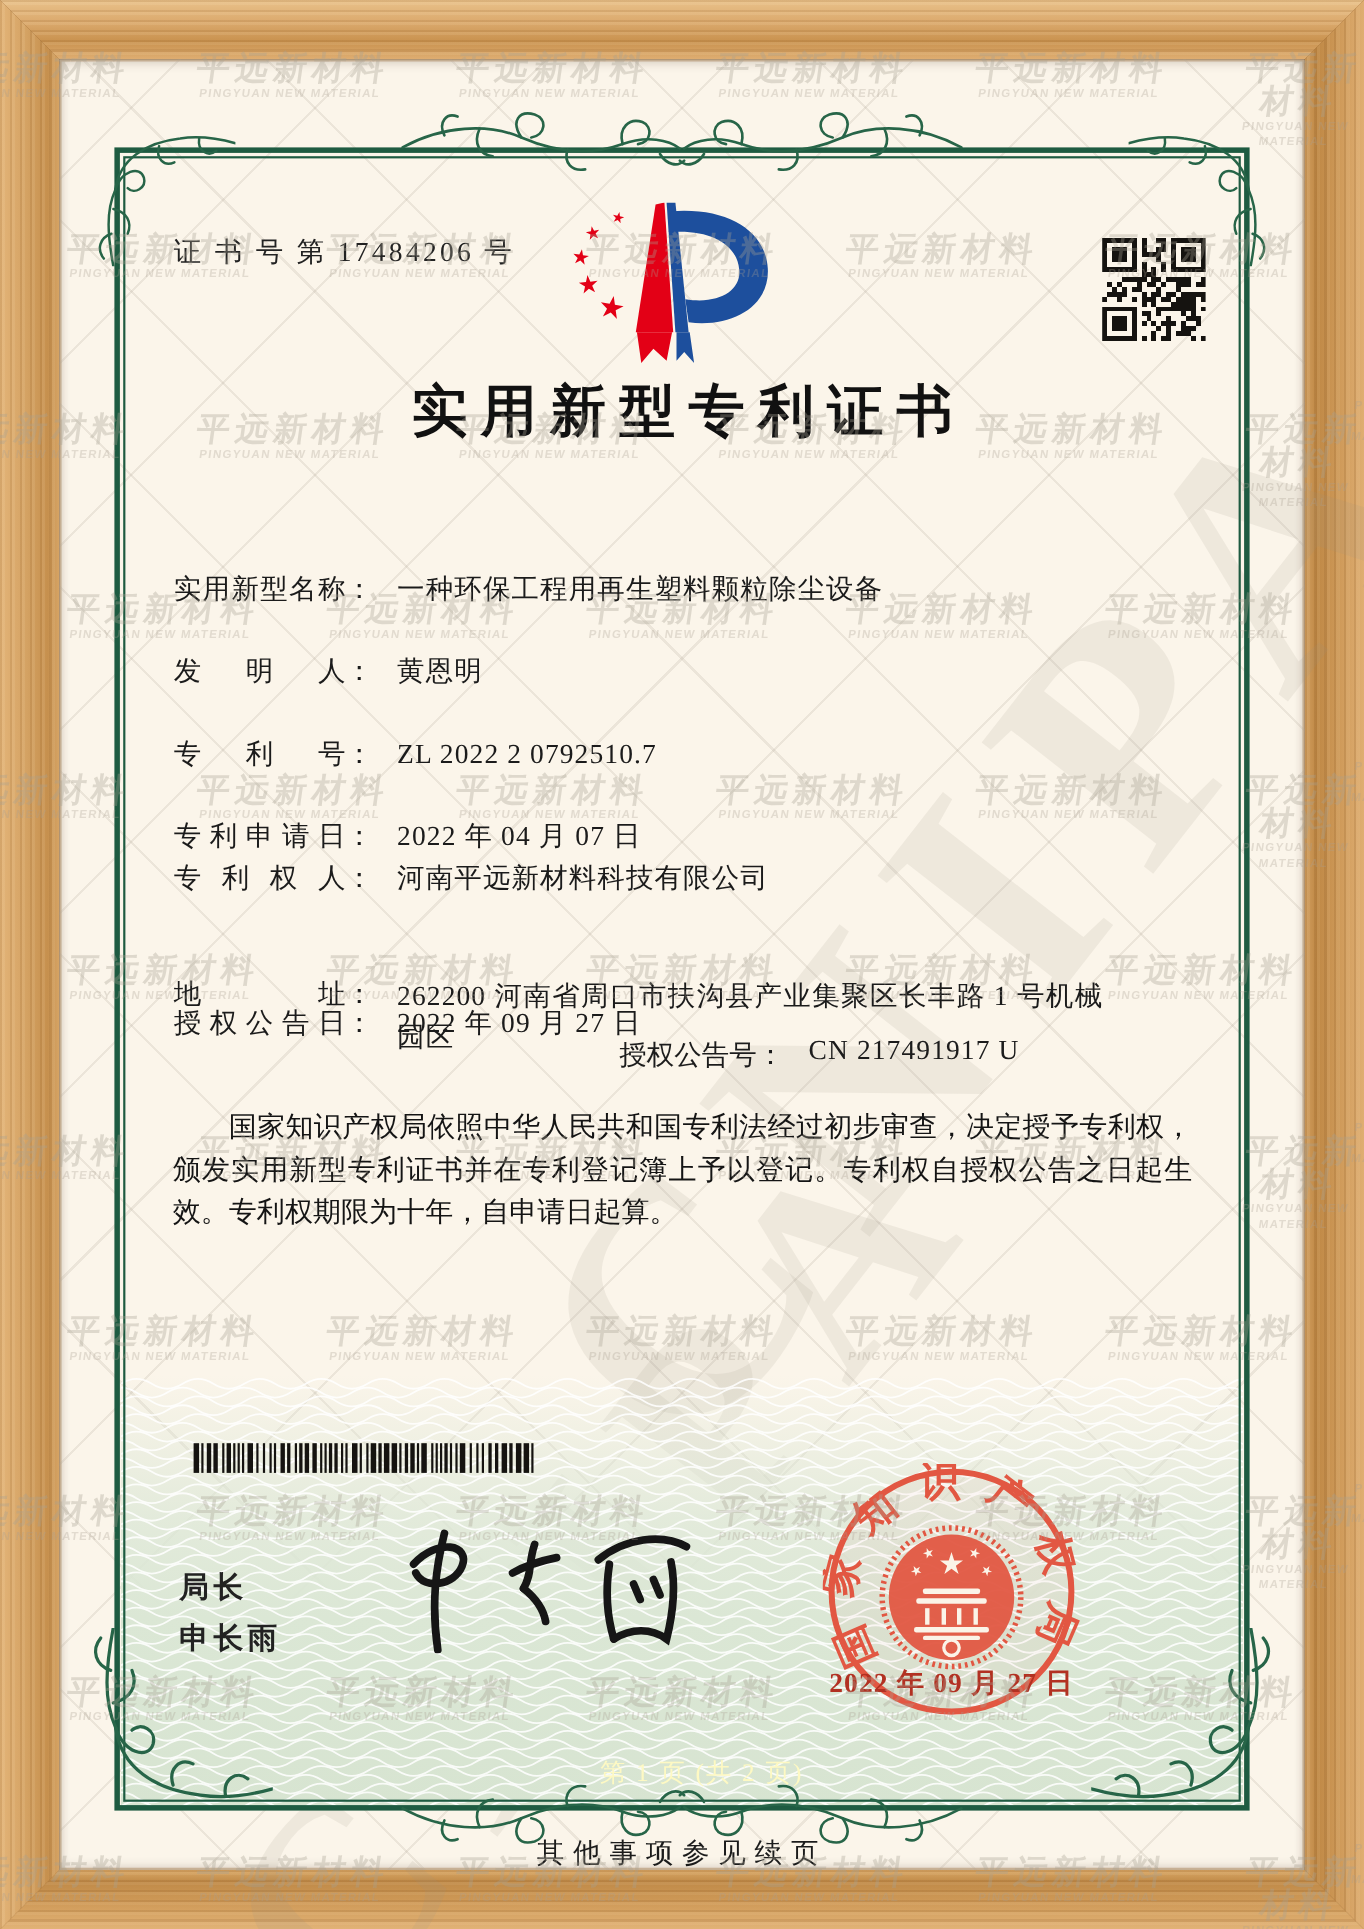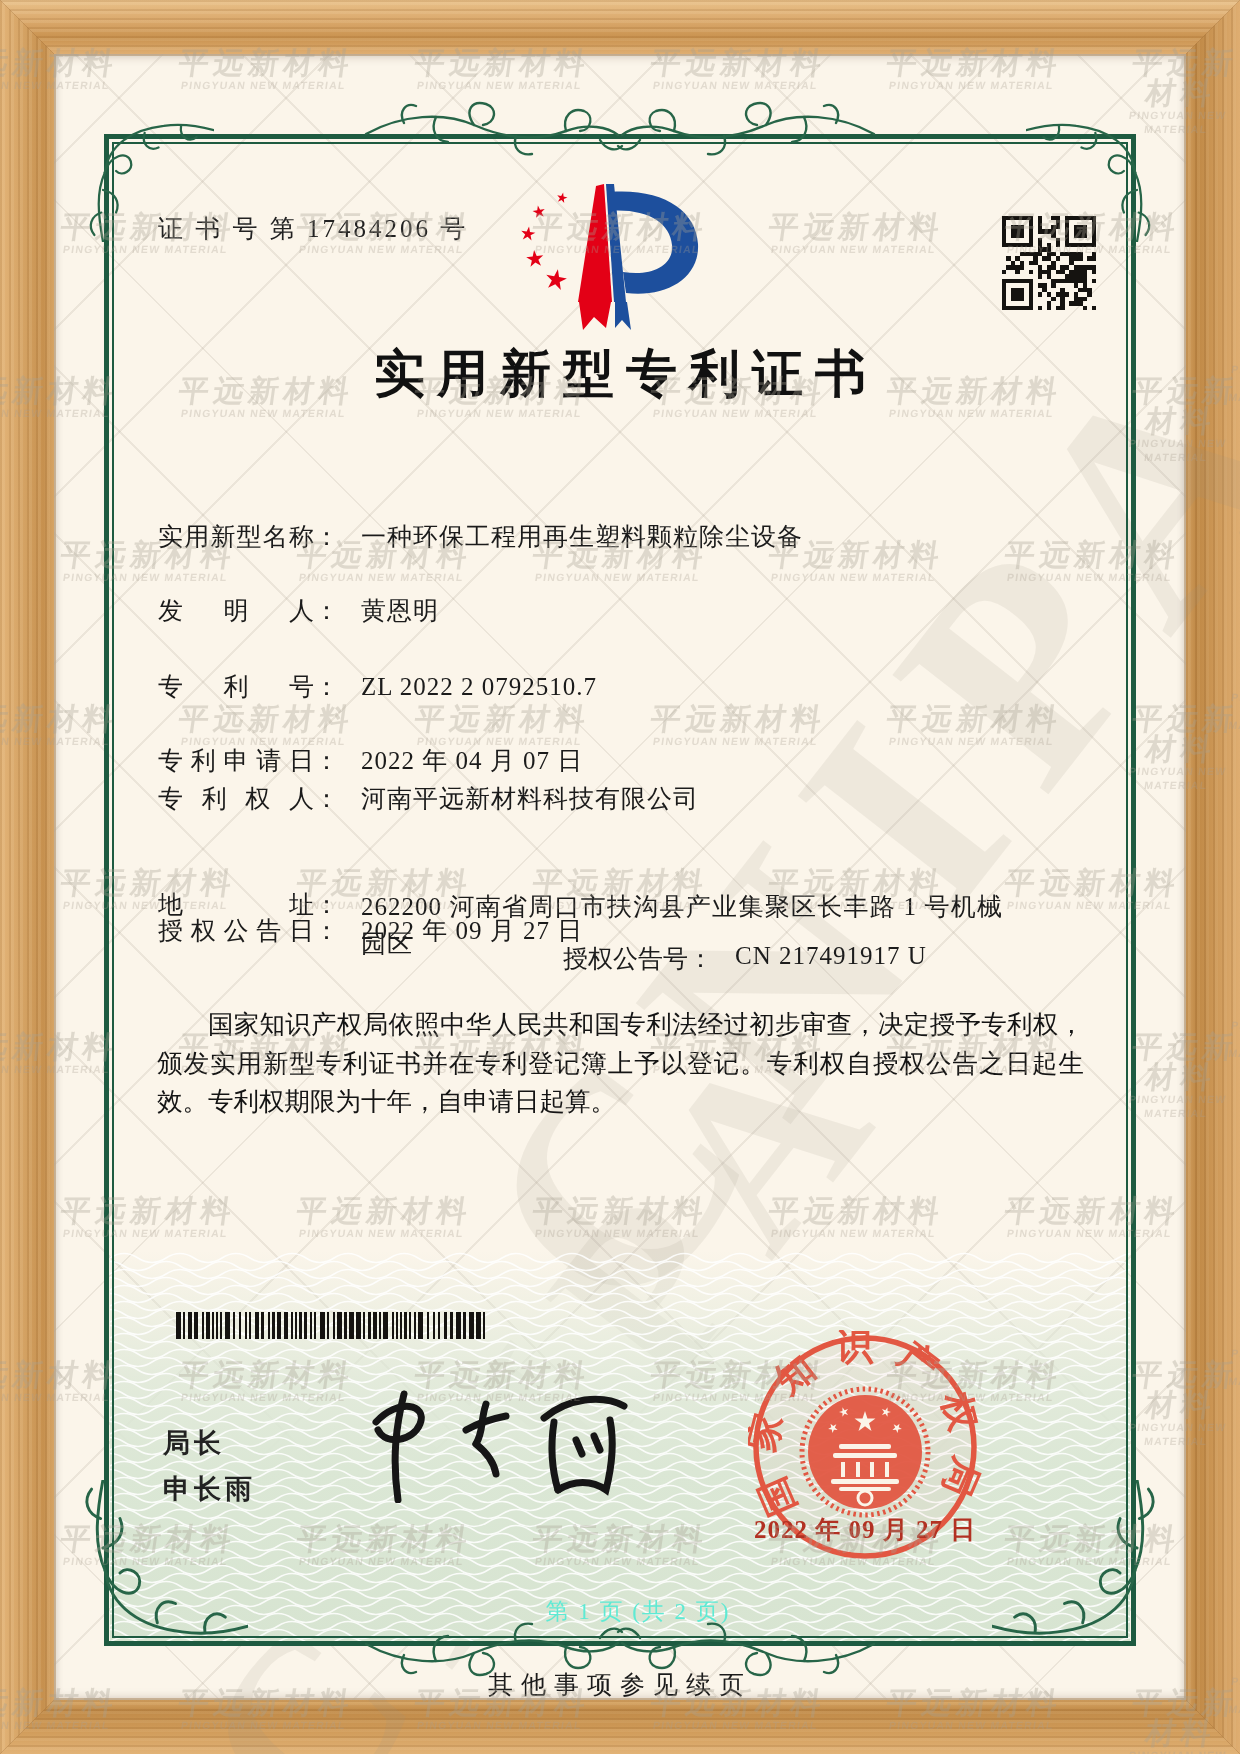--- a/index.html
+++ b/index.html
@@ -68,21 +68,21 @@
   #body-text{left:157px;top:1006px;width:927px;font-size:25.5px;line-height:38.5px;text-align:justify;color:#141414;}
   #body-text p{margin:0;text-indent:2em;}
   #barcode{left:176px;top:1312px;width:320px;height:27px;font-size:0;}
   #barcode i{display:inline-block;height:100%;background:#151310;}
   #signer{left:163px;top:1420px;font-family:"Liberation Sans",sans-serif;font-weight:600;
     font-size:27px;color:#222;line-height:46px;letter-spacing:4px;}
   #signature{left:358px;top:1378px;}
   #seal{left:748px;top:1330px;width:234px;height:234px;z-index:12;}
   #seal-date{position:absolute;left:0;top:183px;width:234px;text-align:center;font-size:25px;
     font-weight:700;color:#b23122;letter-spacing:1px;white-space:nowrap;}
-  #pageinfo{left:104px;top:1596px;width:1068px;text-align:center;font-size:23px;letter-spacing:2px;color:#5eead4;}
+  #pageinfo{left:104px;top:1596px;width:1068px;text-align:center;font-size:23px;letter-spacing:2px;color:#fef9c3;}
   #footnote{left:104px;top:1668px;width:1032px;text-align:center;font-size:25px;letter-spacing:8px;color:#1b1b1b;}
 
   
   #wm-layer{position:absolute;left:0;top:0;width:1240px;height:1754px;z-index:50;pointer-events:none;overflow:hidden;}
   .wm{position:absolute;transform:skewX(-8deg);text-align:center;}
   .wm-cn{font-family:"Liberation Sans",sans-serif;font-weight:700;font-size:30px;letter-spacing:5px;
     color:rgba(168,160,147,.34);line-height:30px;}
   .wm-en{font-family:"Liberation Sans",sans-serif;font-weight:700;font-size:10.5px;letter-spacing:1.2px;
     color:rgba(168,160,147,.30);line-height:14px;}
 </style>

